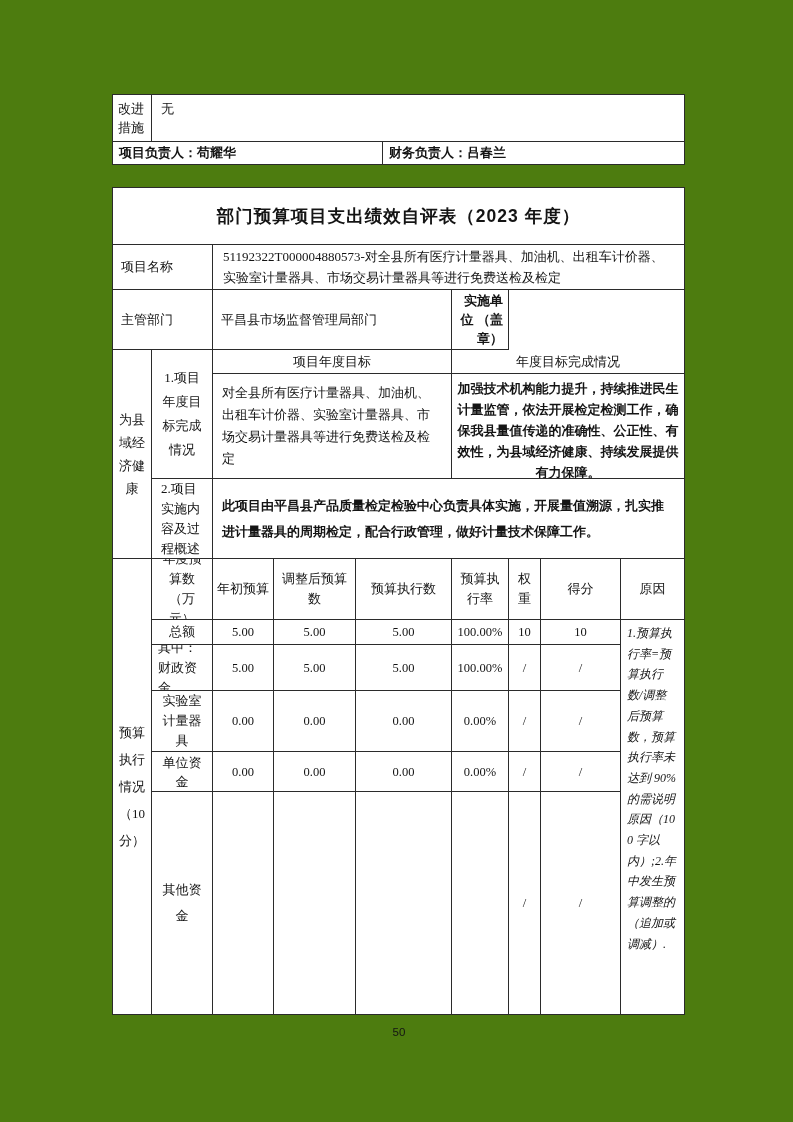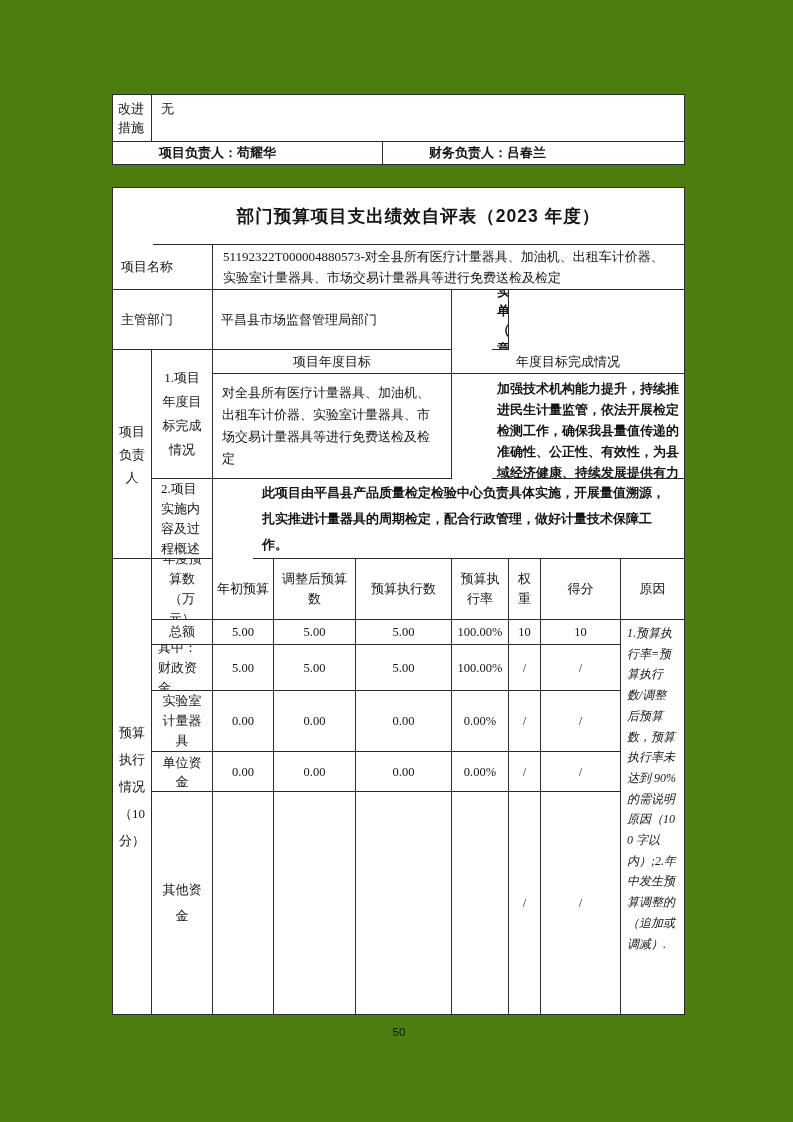--- a/index.html
+++ b/index.html
@@ -17,21 +17,21 @@
     border-right:1px solid #2b2b2b;
     border-bottom:1px solid #2b2b2b;
     display:flex; overflow:hidden;
     font-size:13px; line-height:20px;
   }
   .last-col { border-right:none; }
   .last-row { border-bottom:none; }
   .ctr { align-items:center; justify-content:center; text-align:center; }
   .lft { align-items:center; justify-content:flex-start; text-align:left; padding:0 8px; }
   .tl  { align-items:flex-start; justify-content:flex-start; text-align:left; padding:3px 8px; }
-  .hei { font-family:"Liberation Sans","DejaVu Sans",sans-serif; font-weight:bold;margin-left:40px; }
+  .hei { font-family:"Liberation Sans","DejaVu Sans",sans-serif; font-weight:bold; }
   .title-cell { font-size:17.5px; letter-spacing:1px; }
   .wrapv { word-break:break-all; }
   .num { font-size:12.5px; }
   .reason {
     font-style:italic; font-size:12px; line-height:20.7px;
     word-break:break-all; padding:3px 6px;
     font-family:"Liberation Serif","DejaVu Serif",serif;
   }
   .pagenum {
     position:absolute; left:5px; right:0; top:1026px;
@@ -57,21 +57,21 @@
 
     <div class="cell ctr hei title-cell last-col" style="grid-column:1/10; grid-row:1;">部门预算项目支出绩效自评表（2023 年度）</div>
 
     <div class="cell lft" style="grid-column:1/3; grid-row:2;">项目名称</div>
     <div class="cell last-col" style="grid-column:3/10; grid-row:2; align-items:center; padding:0 10px; line-height:21px; text-align:left;">51192322T000004880573-对全县所有医疗计量器具、加油机、出租车计价器、实验室计量器具、市场交易计量器具等进行免费送检及检定</div>
 
     <div class="cell lft" style="grid-column:3/6; grid-row:3;">平昌县市场监督管理局部门</div>
     <div class="cell lft" style="grid-column:1/3; grid-row:3;">主管部门</div>
     <div class="cell hei wrapv" style="grid-column:6; grid-row:3; align-items:center; padding:0 5px; text-align:right; font-size:13px; line-height:19px;">实施单位 （盖章）</div>
 
-    <div class="cell ctr wrapv" style="grid-column:1; grid-row:4/7; padding:0 6px; line-height:23px;">项目负责人</div>
+    <div class="cell ctr wrapv" style="grid-column:1; grid-row:4/7; padding:0 6px; line-height:23px;">为县域经济健康</div>
     <div class="cell wrapv" style="grid-column:2; grid-row:4/6; align-items:center; padding:0 9px; text-align:center; line-height:24px;">1.项目年度目标完成情况</div>
     <div class="cell ctr" style="grid-column:3/6; grid-row:4;">项目年度目标</div>
     <div class="cell ctr last-col" style="grid-column:6/10; grid-row:4;">年度目标完成情况</div>
     <div class="cell" style="grid-column:3/6; grid-row:5; align-items:center; padding:0 9px; line-height:22px; text-align:left;">对全县所有医疗计量器具、加油机、出租车计价器、实验室计量器具、市场交易计量器具等进行免费送检及检定</div>
     <div class="cell hei last-col" style="grid-column:6/10; grid-row:5; align-items:flex-start; padding:4px 4px; font-size:13px; line-height:21px; text-align:center;">加强技术机构能力提升，持续推进民生计量监管，依法开展检定检测工作，确保我县量值传递的准确性、公正性、有效性，为县域经济健康、持续发展提供有力保障。</div>
     <div class="cell wrapv" style="grid-column:2; grid-row:6; align-items:center; padding:0 9px; text-align:left; line-height:20px;">2.项目实施内容及过程概述</div>
     <div class="cell hei last-col" style="grid-column:3/10; grid-row:6; align-items:center; padding:0 9px; font-size:13px; line-height:26px; text-align:left;">此项目由平昌县产品质量检定检验中心负责具体实施，开展量值溯源，扎实推进计量器具的周期检定，配合行政管理，做好计量技术保障工作。</div>
 
     <div class="cell ctr wrapv last-row" style="grid-column:1; grid-row:7/13; padding:0 7px; line-height:27px;">预算执行情况（10 分）</div>
 

